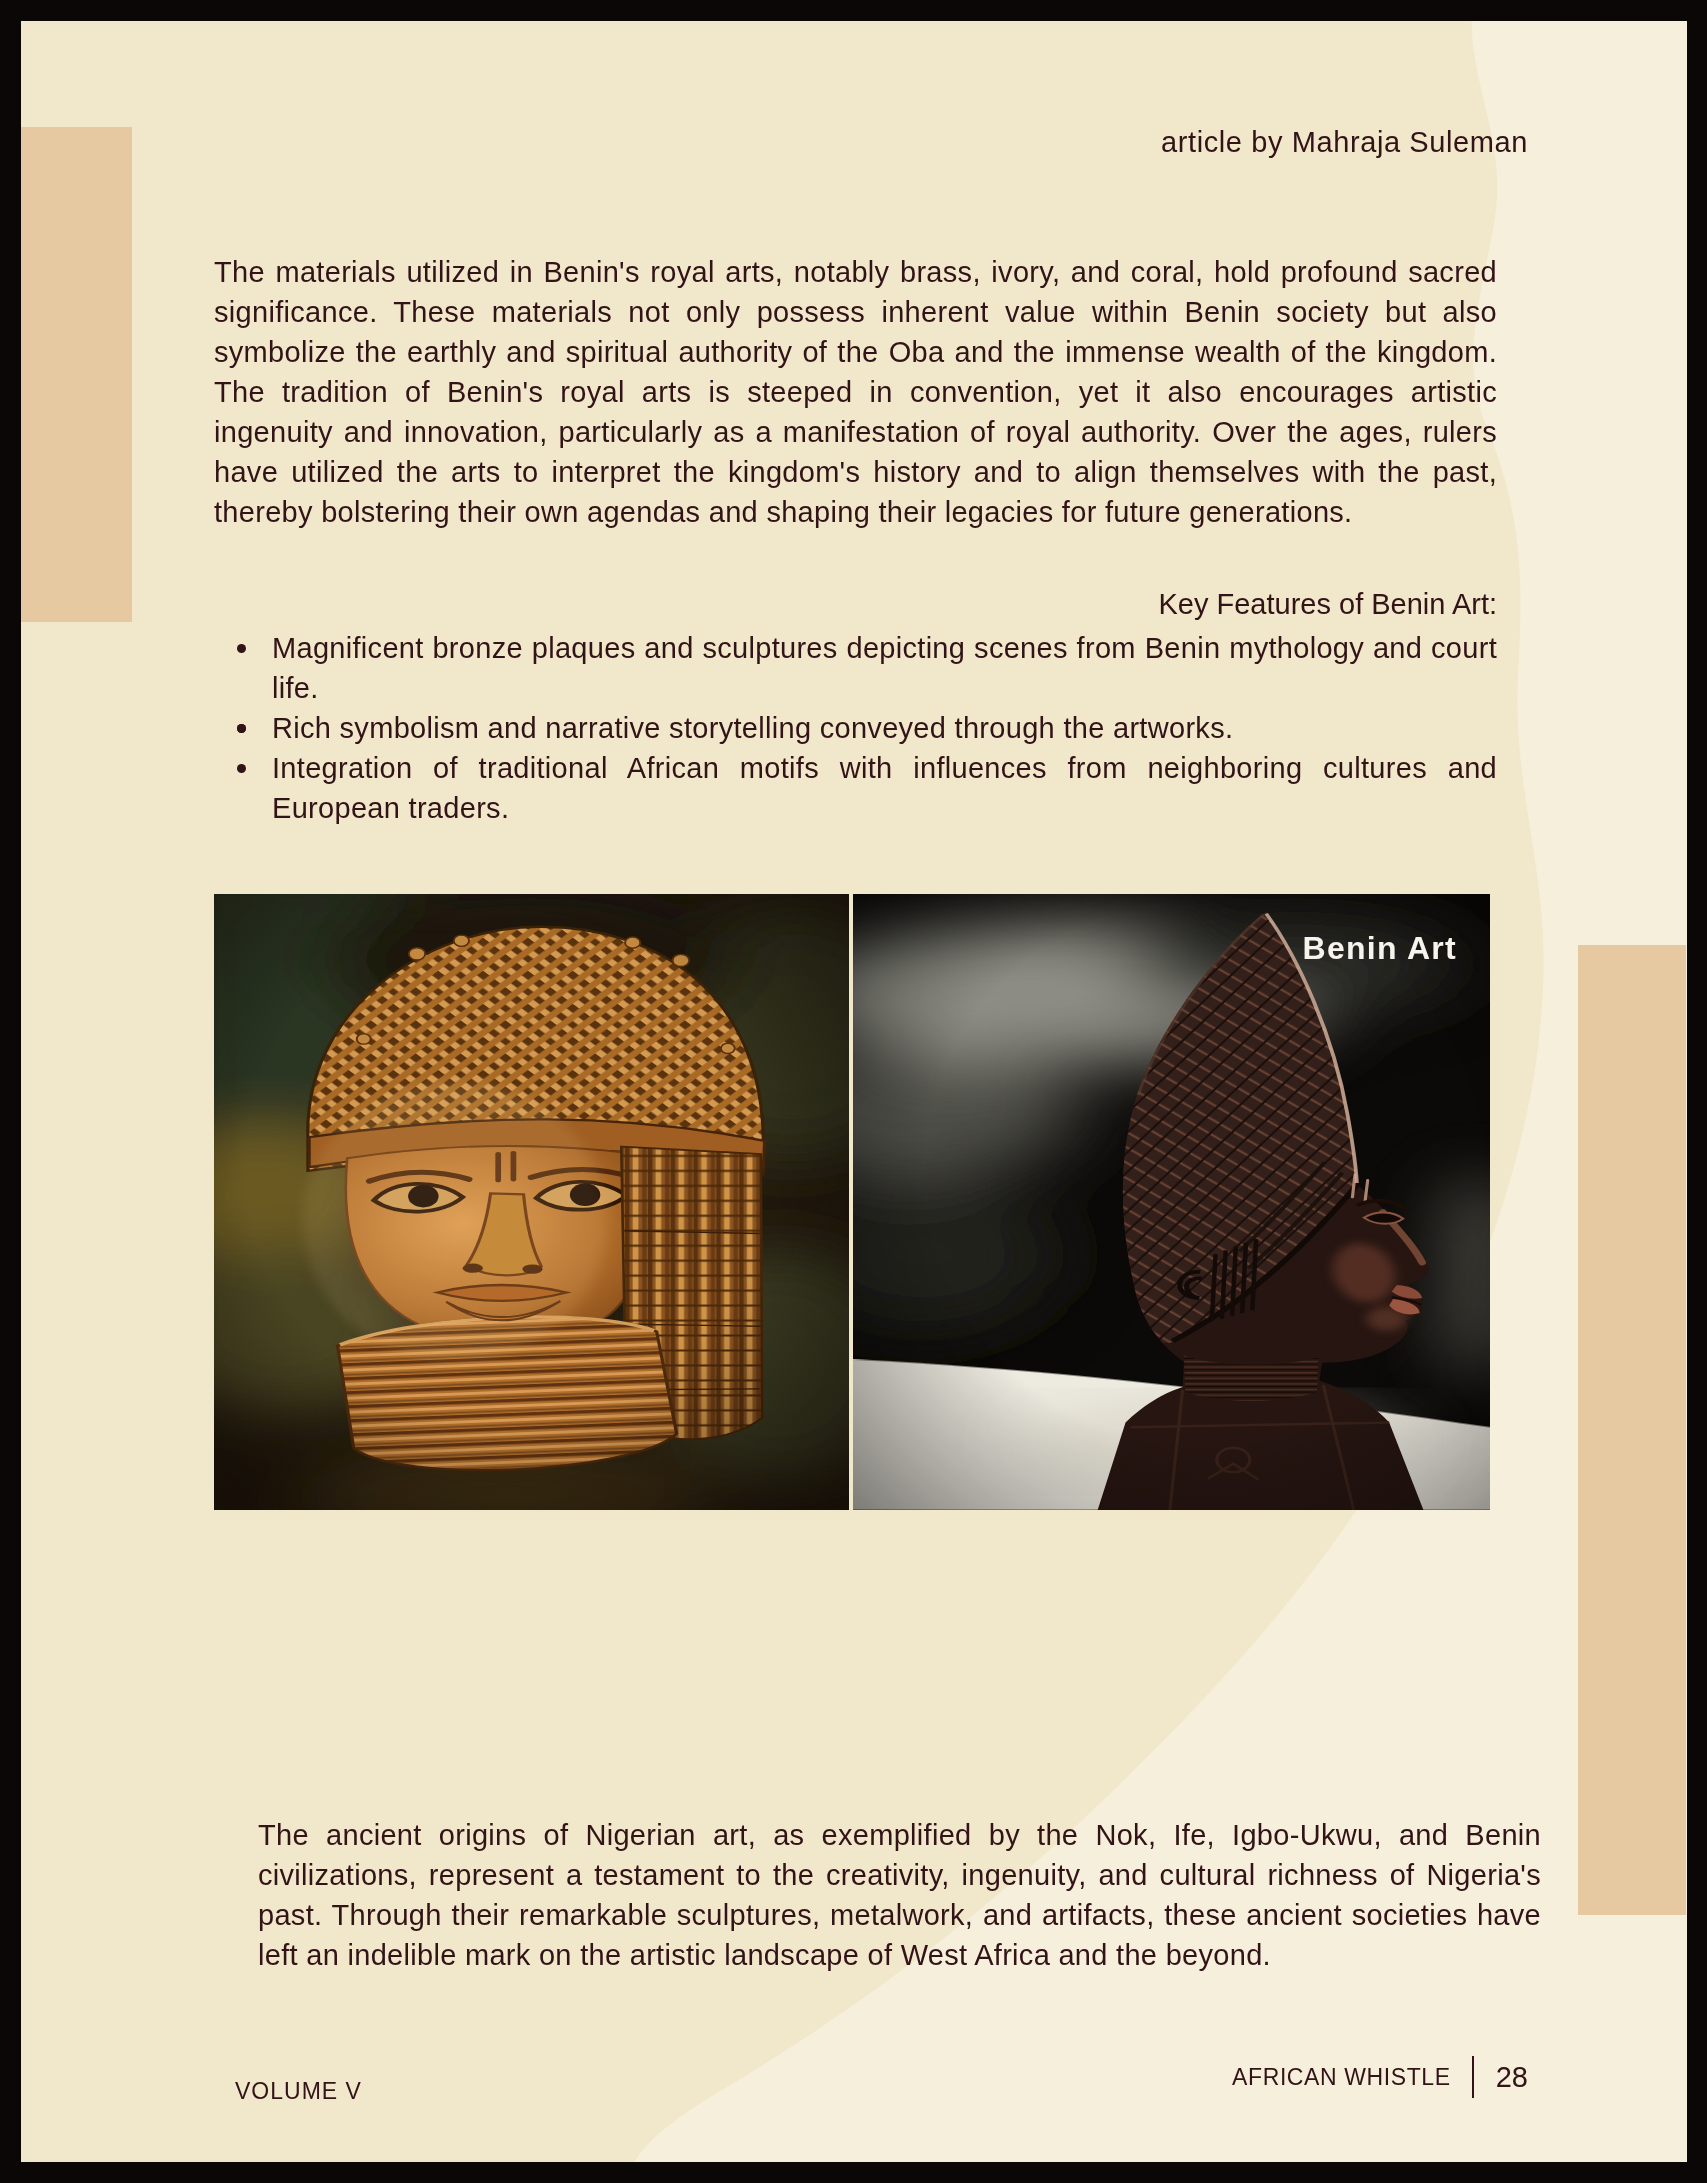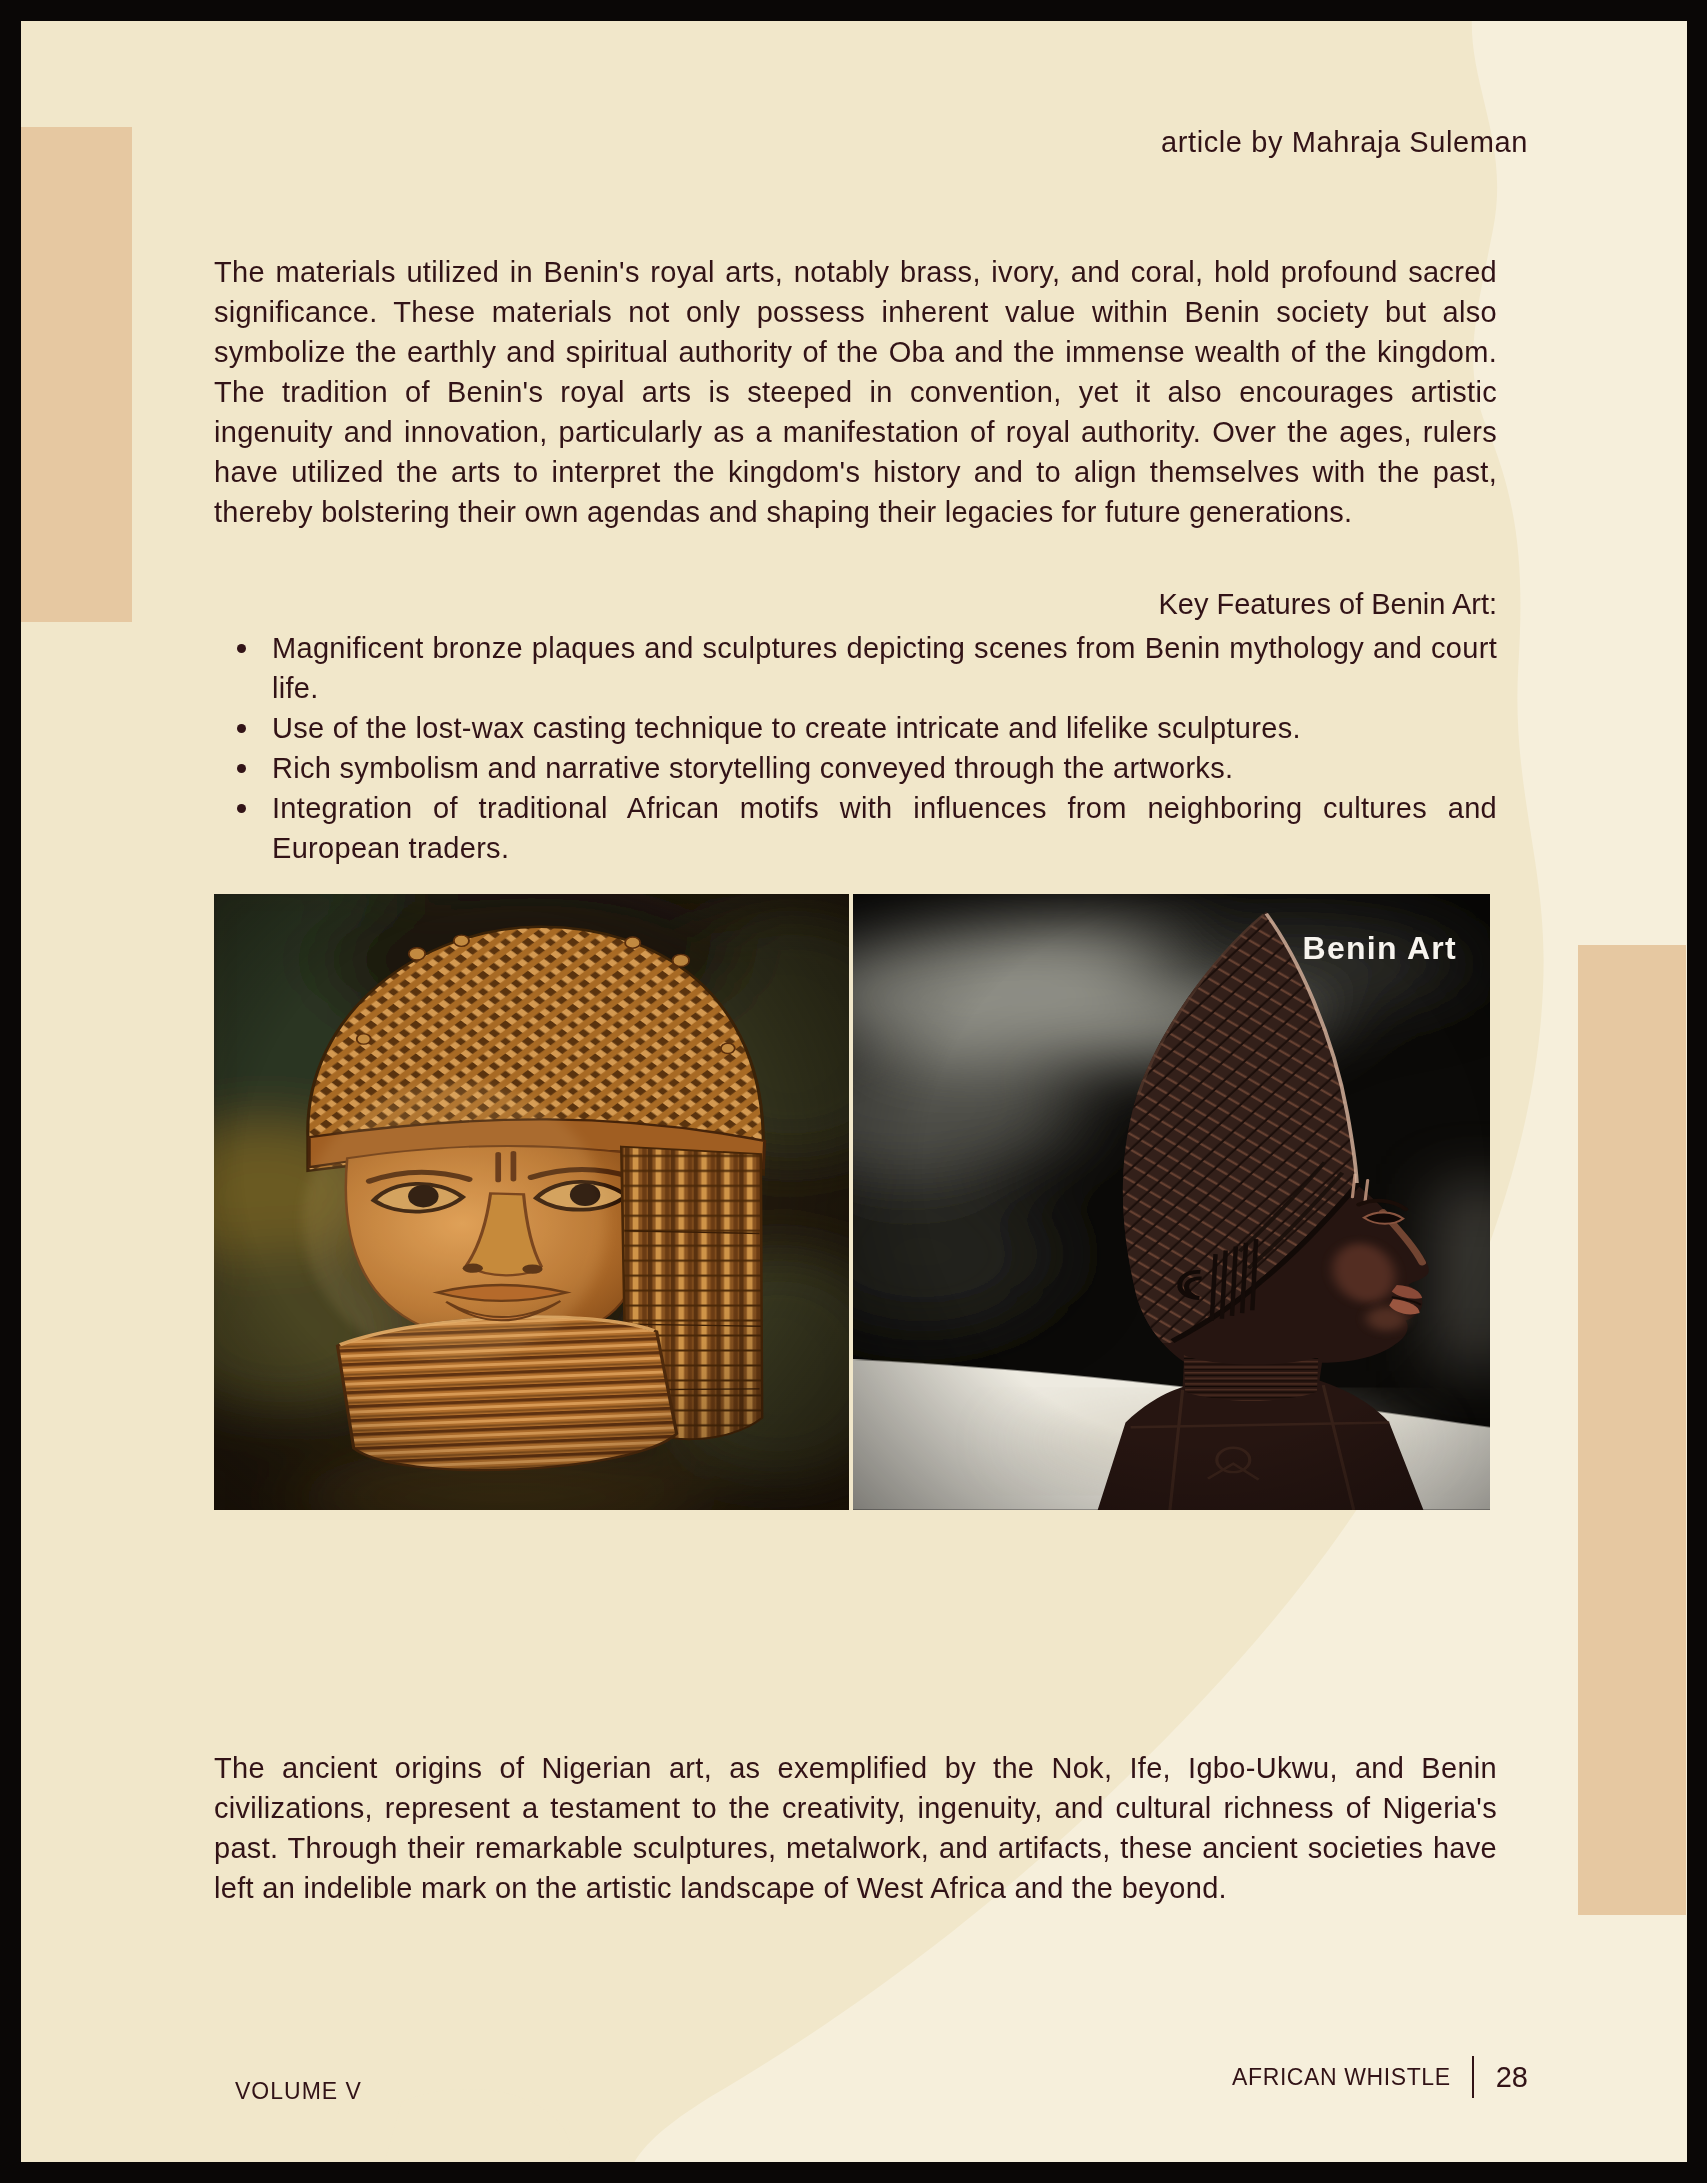--- a/index.html
+++ b/index.html
@@ -20,21 +20,21 @@
   #byline{
     position:absolute;top:105px;right:159px;
     font-size:29px;font-weight:500;letter-spacing:0.6px;color:#321317;margin-left:25px;
   }
   .bodytext{
     position:absolute;left:193px;width:1283px;
     font-size:29px;line-height:40px;color:#321317;
     text-align:justify;letter-spacing:0.3px;
   }
   #para1{top:231px;}
-  #para2{top:1727px;}
+  #para2{top:1794px;margin-left:44px;}
   #list-block{position:absolute;left:193px;top:563px;width:1283px;color:#321317;
     font-size:29px;line-height:40px;}
   #list-heading{text-align:right;margin-bottom:3.8px;}
   .bullet-item{position:relative;padding-left:58px;text-align:justify;letter-spacing:0.3px;}
   .bullet-dot{
     position:absolute;left:23px;top:16px;width:9px;height:9px;border-radius:50%;
     background:#321317;
   }
   #figure-row{position:absolute;left:193px;top:873px;width:1276px;height:835px;}
   .photo{position:absolute;top:0;height:616px;overflow:hidden;}
@@ -86,21 +86,20 @@
     <div id="para1" class="bodytext">The materials utilized in Benin's royal arts, notably brass, ivory, and coral, hold profound sacred significance. These materials not only possess inherent value within Benin society but also symbolize the earthly and spiritual authority of the Oba and the immense wealth of the kingdom. The tradition of Benin's royal arts is steeped in convention, yet it also encourages artistic ingenuity and innovation, particularly as a manifestation of royal authority. Over the ages, rulers have utilized the arts to interpret the kingdom's history and to align themselves with the past, thereby bolstering their own agendas and shaping their legacies for future generations.</div>
 
     <div id="list-block">
       <div id="list-heading">Key Features of Benin Art:</div>
       <div class="bullet-item">
         <span class="bullet-dot"></span>
         <span>Magnificent bronze plaques and sculptures depicting scenes from Benin mythology and court life.</span>
       </div>
       <div class="bullet-item">
         <span class="bullet-dot"></span>
-        <span>Use of the lost-wax casting technique to create intricate and lifelike sculptures.</span>
       </div>
       <div class="bullet-item">
         <span class="bullet-dot"></span>
         <span>Rich symbolism and narrative storytelling conveyed through the artworks.</span>
       </div>
       <div class="bullet-item">
         <span class="bullet-dot"></span>
         <span>Integration of traditional African motifs with influences from neighboring cultures and European traders.</span>
       </div>
     </div>

